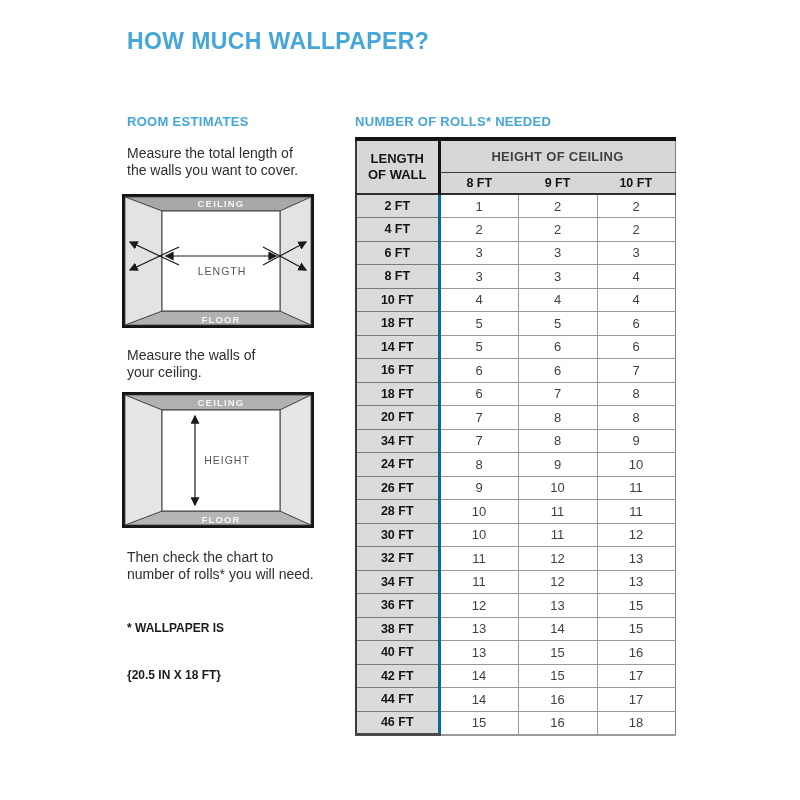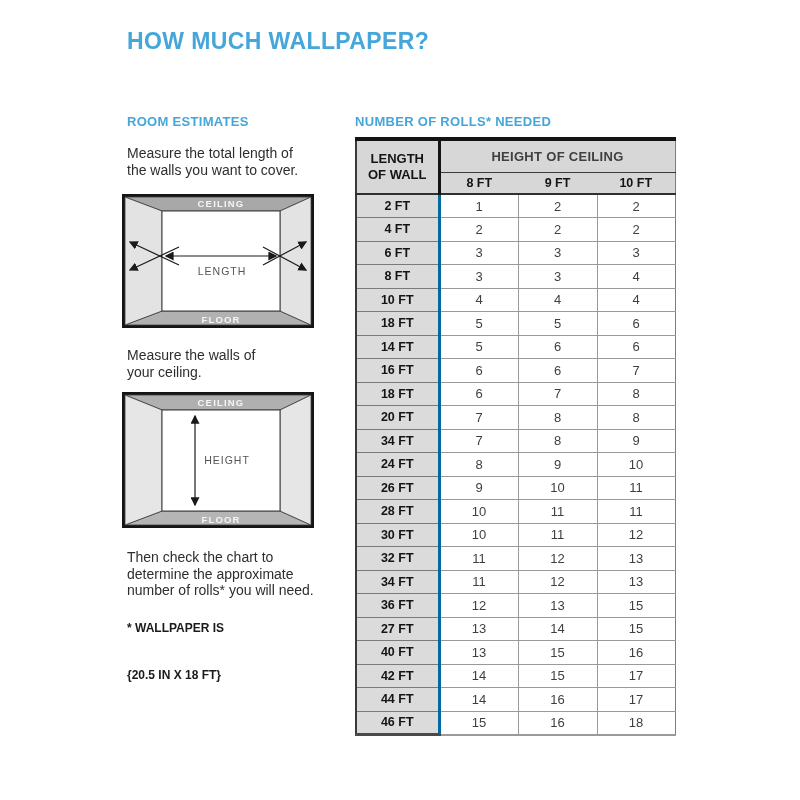--- a/index.html
+++ b/index.html
@@ -183,21 +183,20 @@
     <text class="room-label-text" x="99" y="130.5" text-anchor="middle">FLOOR</text>
     <g stroke="#1a1a1a" stroke-width="1.2">
       <line x1="73" y1="68" x2="73" y2="24" marker-end="url(#ah)"></line>
       <line x1="73" y1="68" x2="73" y2="113" marker-end="url(#ah)"></line>
     </g>
     <text class="measure-text" x="105" y="72" text-anchor="middle">HEIGHT</text>
   </svg>
 
   <p class="para" id="para3">
     <span>Then check the chart to</span>
-    <span>determine the approximate</span>
     <span>number of rolls* you will need.</span>
   </p>
 
   <p class="note" id="note1">
     <span>* WALLPAPER IS</span>
   </p>
 
   <p class="note" id="note2">
     <span>{20.5 IN X 18 FT}</span>
   </p>
@@ -328,21 +327,21 @@
           <td class="val">12</td>
           <td class="val">13</td>
         </tr>
         <tr>
           <td class="rowlabel">36 FT</td>
           <td class="val">12</td>
           <td class="val">13</td>
           <td class="val">15</td>
         </tr>
         <tr>
-          <td class="rowlabel">27 FT</td>
+          <td class="rowlabel">38 FT</td>
           <td class="val">13</td>
           <td class="val">14</td>
           <td class="val">15</td>
         </tr>
         <tr>
           <td class="rowlabel">40 FT</td>
           <td class="val">13</td>
           <td class="val">15</td>
           <td class="val">16</td>
         </tr>

